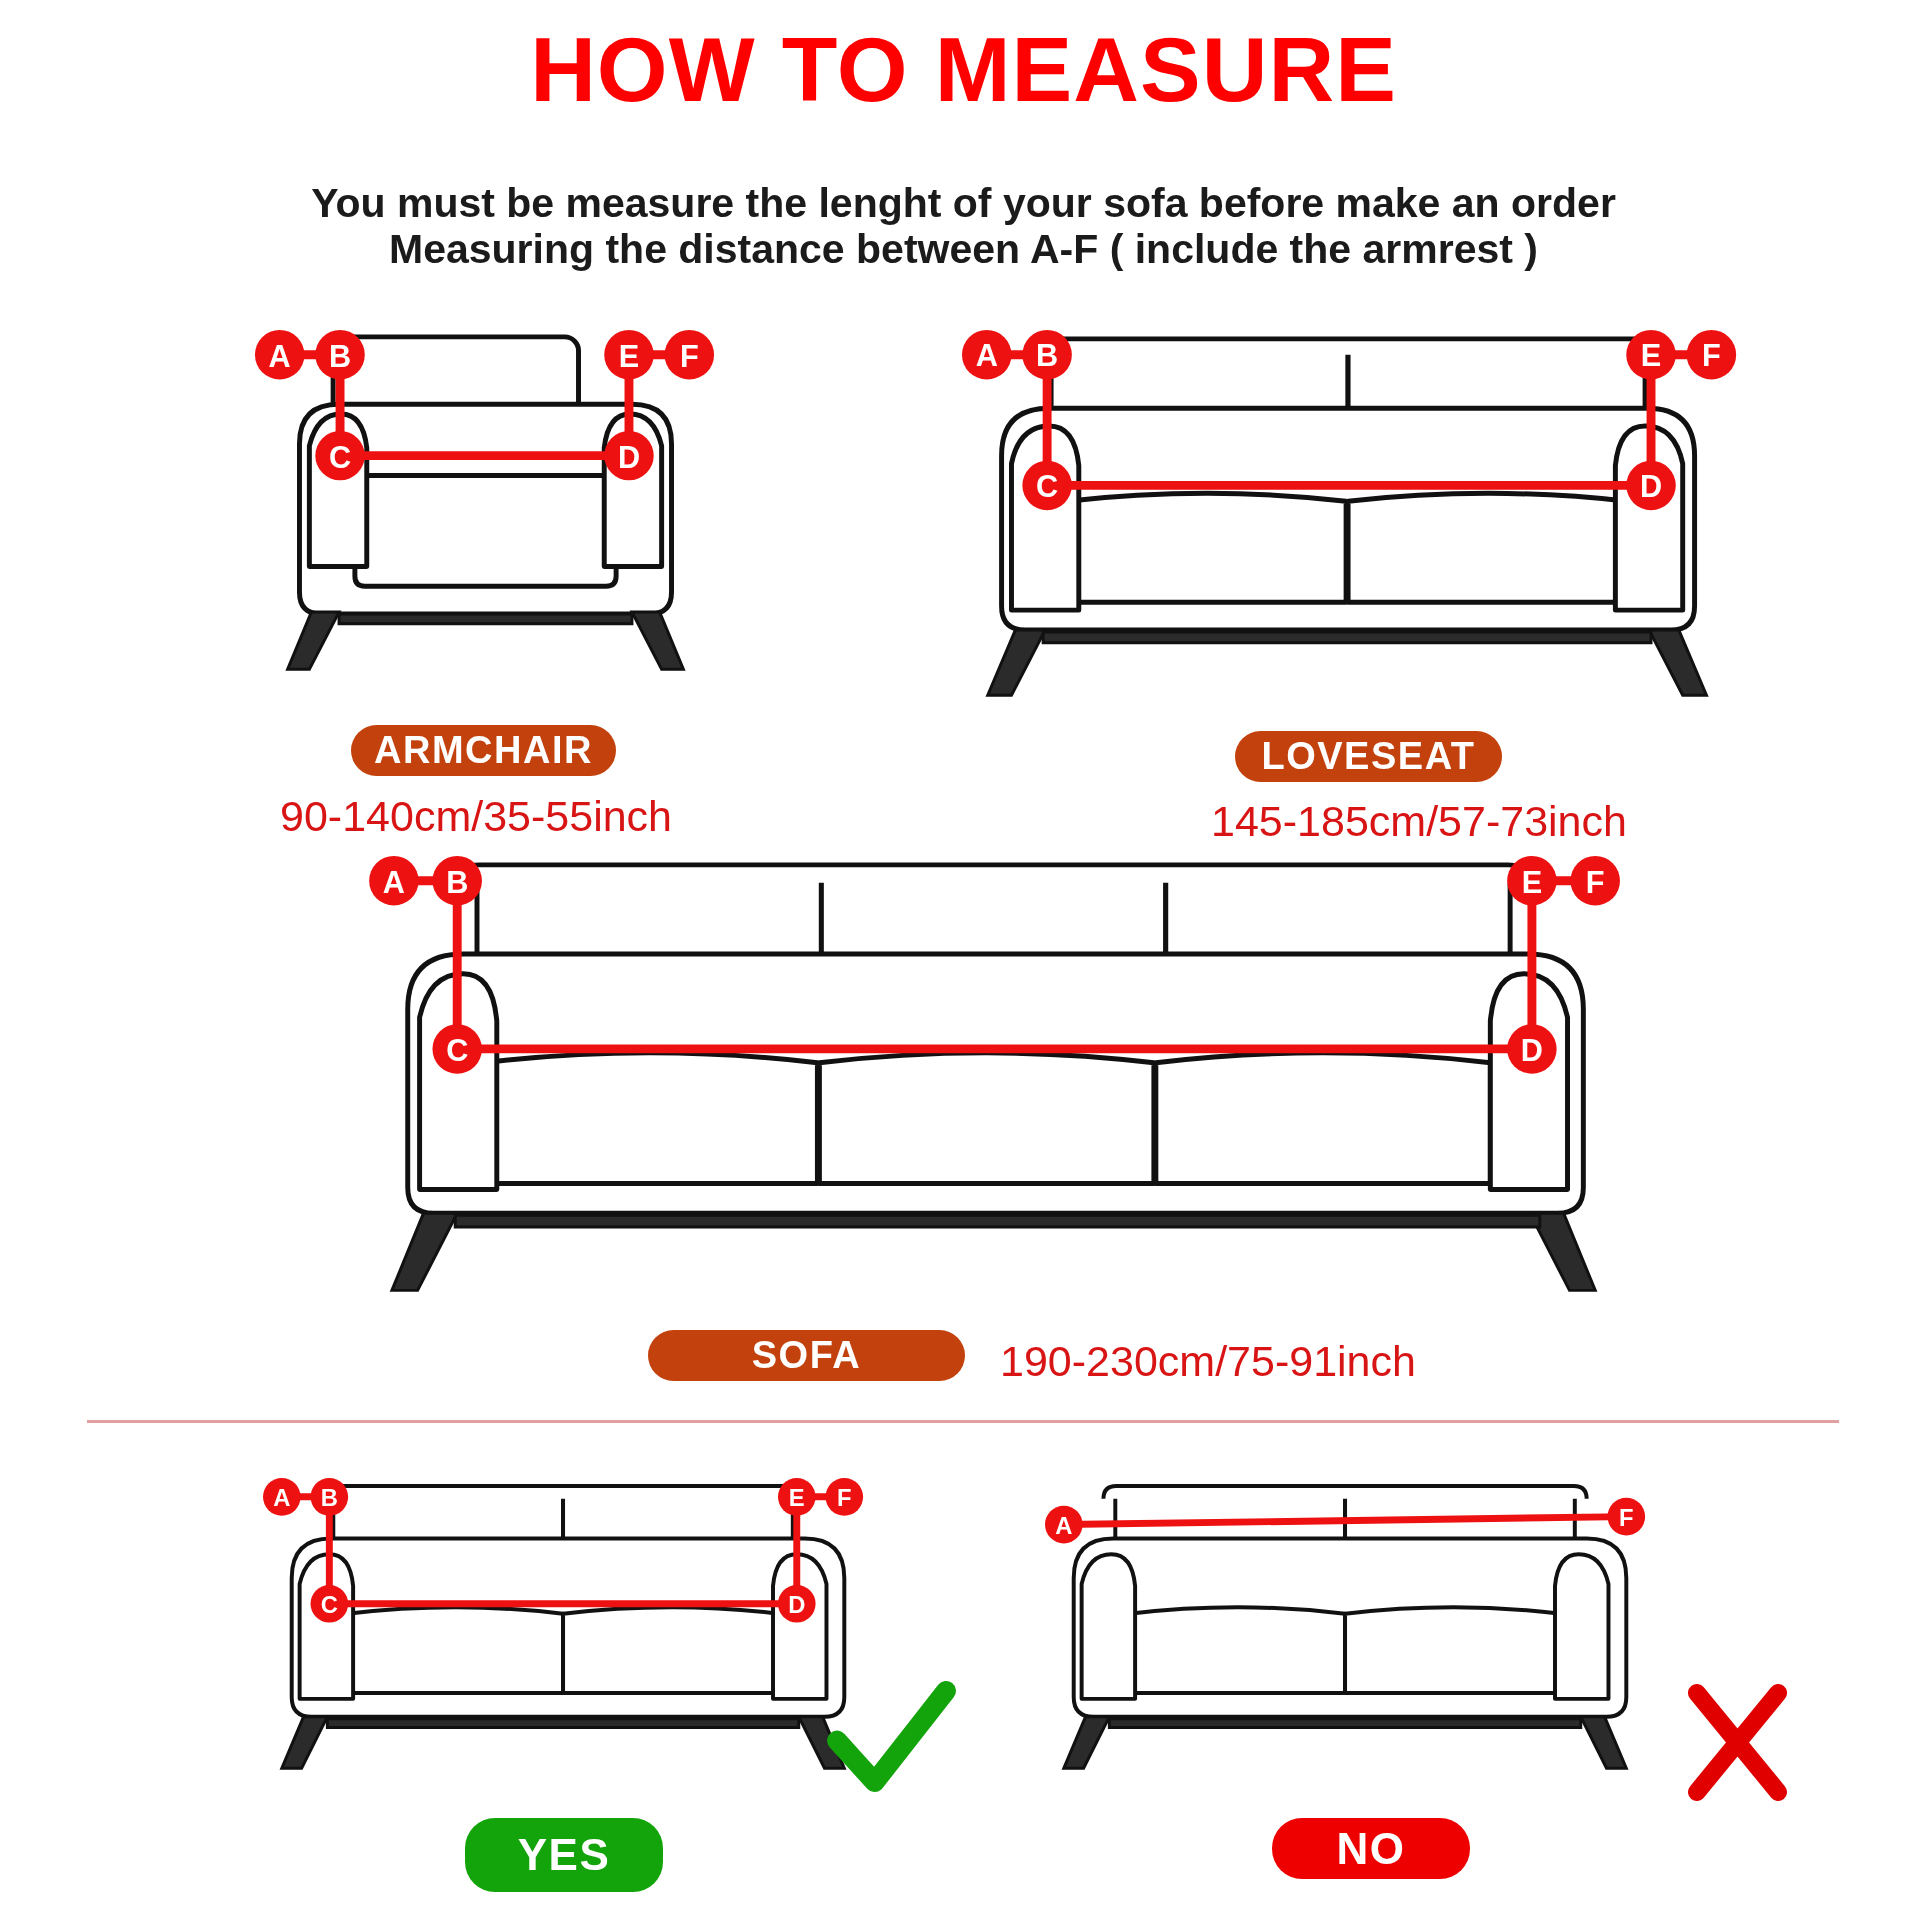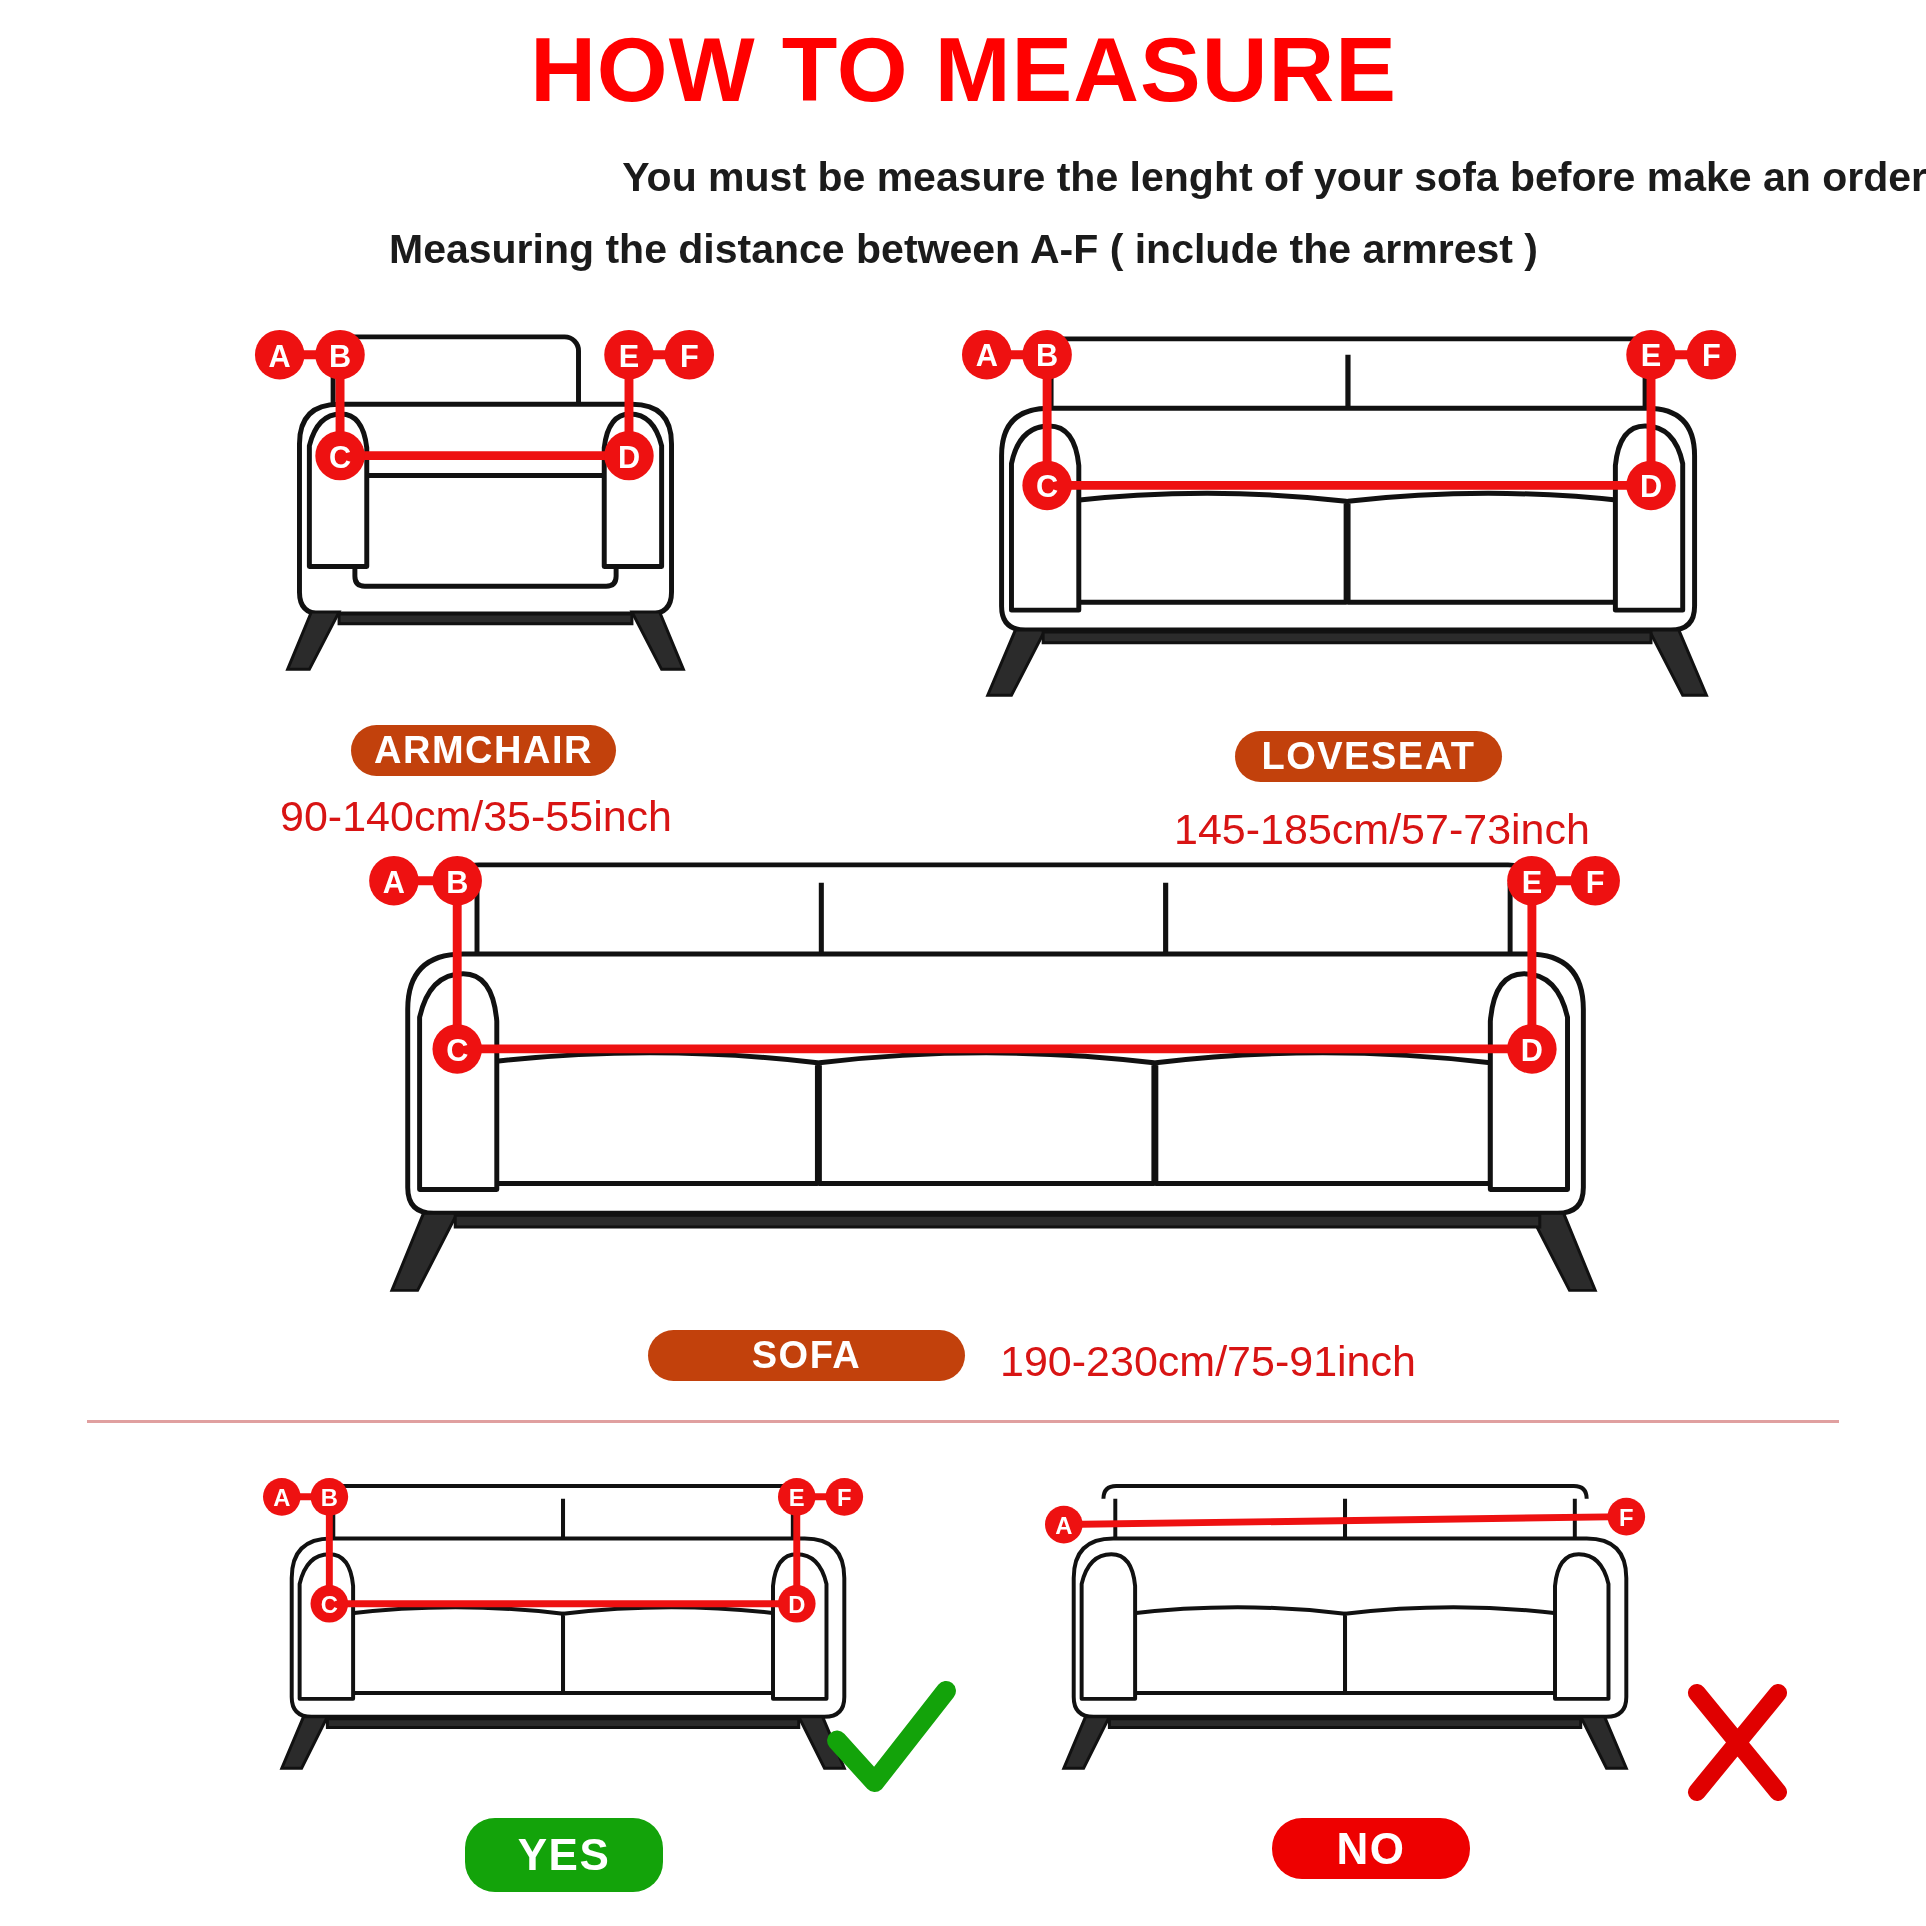--- a/index.html
+++ b/index.html
@@ -35,21 +35,21 @@
   .subtitle {
     position: absolute;
     left: 0;
     width: 100%;
     text-align: center;
     color: #1b1b1b;
     font-size: 41px;
     font-weight: bold;
     line-height: 1.25;
   }
-  .subtitle.l1 { top: 152px; text-align: right; }
+  .subtitle.l1 { top: 178px; }
   .subtitle.l2 { top: 224px; }
 
   
   .unit { position: absolute; }
   svg { display: block; overflow: visible; }
 
   .pill {
     position: absolute;
     display: flex;
     align-items: center;
@@ -190,21 +190,21 @@
         <text x="27" y="29">A</text>
         <text x="88" y="29">B</text>
         <text x="88" y="161">C</text>
         <text x="698" y="161">D</text>
         <text x="698" y="29">E</text>
         <text x="759" y="29">F</text>
       </g>
     </svg>
   </div>
   <div class="pill" style="left:1235px; top:731px; width:267px;">LOVESEAT</div>
-  <div class="dim" style="left:1174px; top:797px;margin-top:8px;">145-185cm/57-73inch</div>
+  <div class="dim" style="left:1211px; top:797px;">145-185cm/57-73inch</div>
 
   <div class="unit" style="left:366px; top:851px; width:1267px; height:475px;">
     <svg width="1267" height="475" viewBox="0 0 1280 480">
       <g fill="#ffffff" stroke="#111111" stroke-width="5" stroke-linejoin="round">
 
         <path d="M112 16 h348 v186 h-348 z"></path>
         <path d="M460 16 h348 v186 h-348 z"></path>
         <path d="M808 16 h348 v186 h-348 z"></path>
         <path d="M96 32 q0 -18 18 -18 h1040 q18 0 18 18"></path>
 

